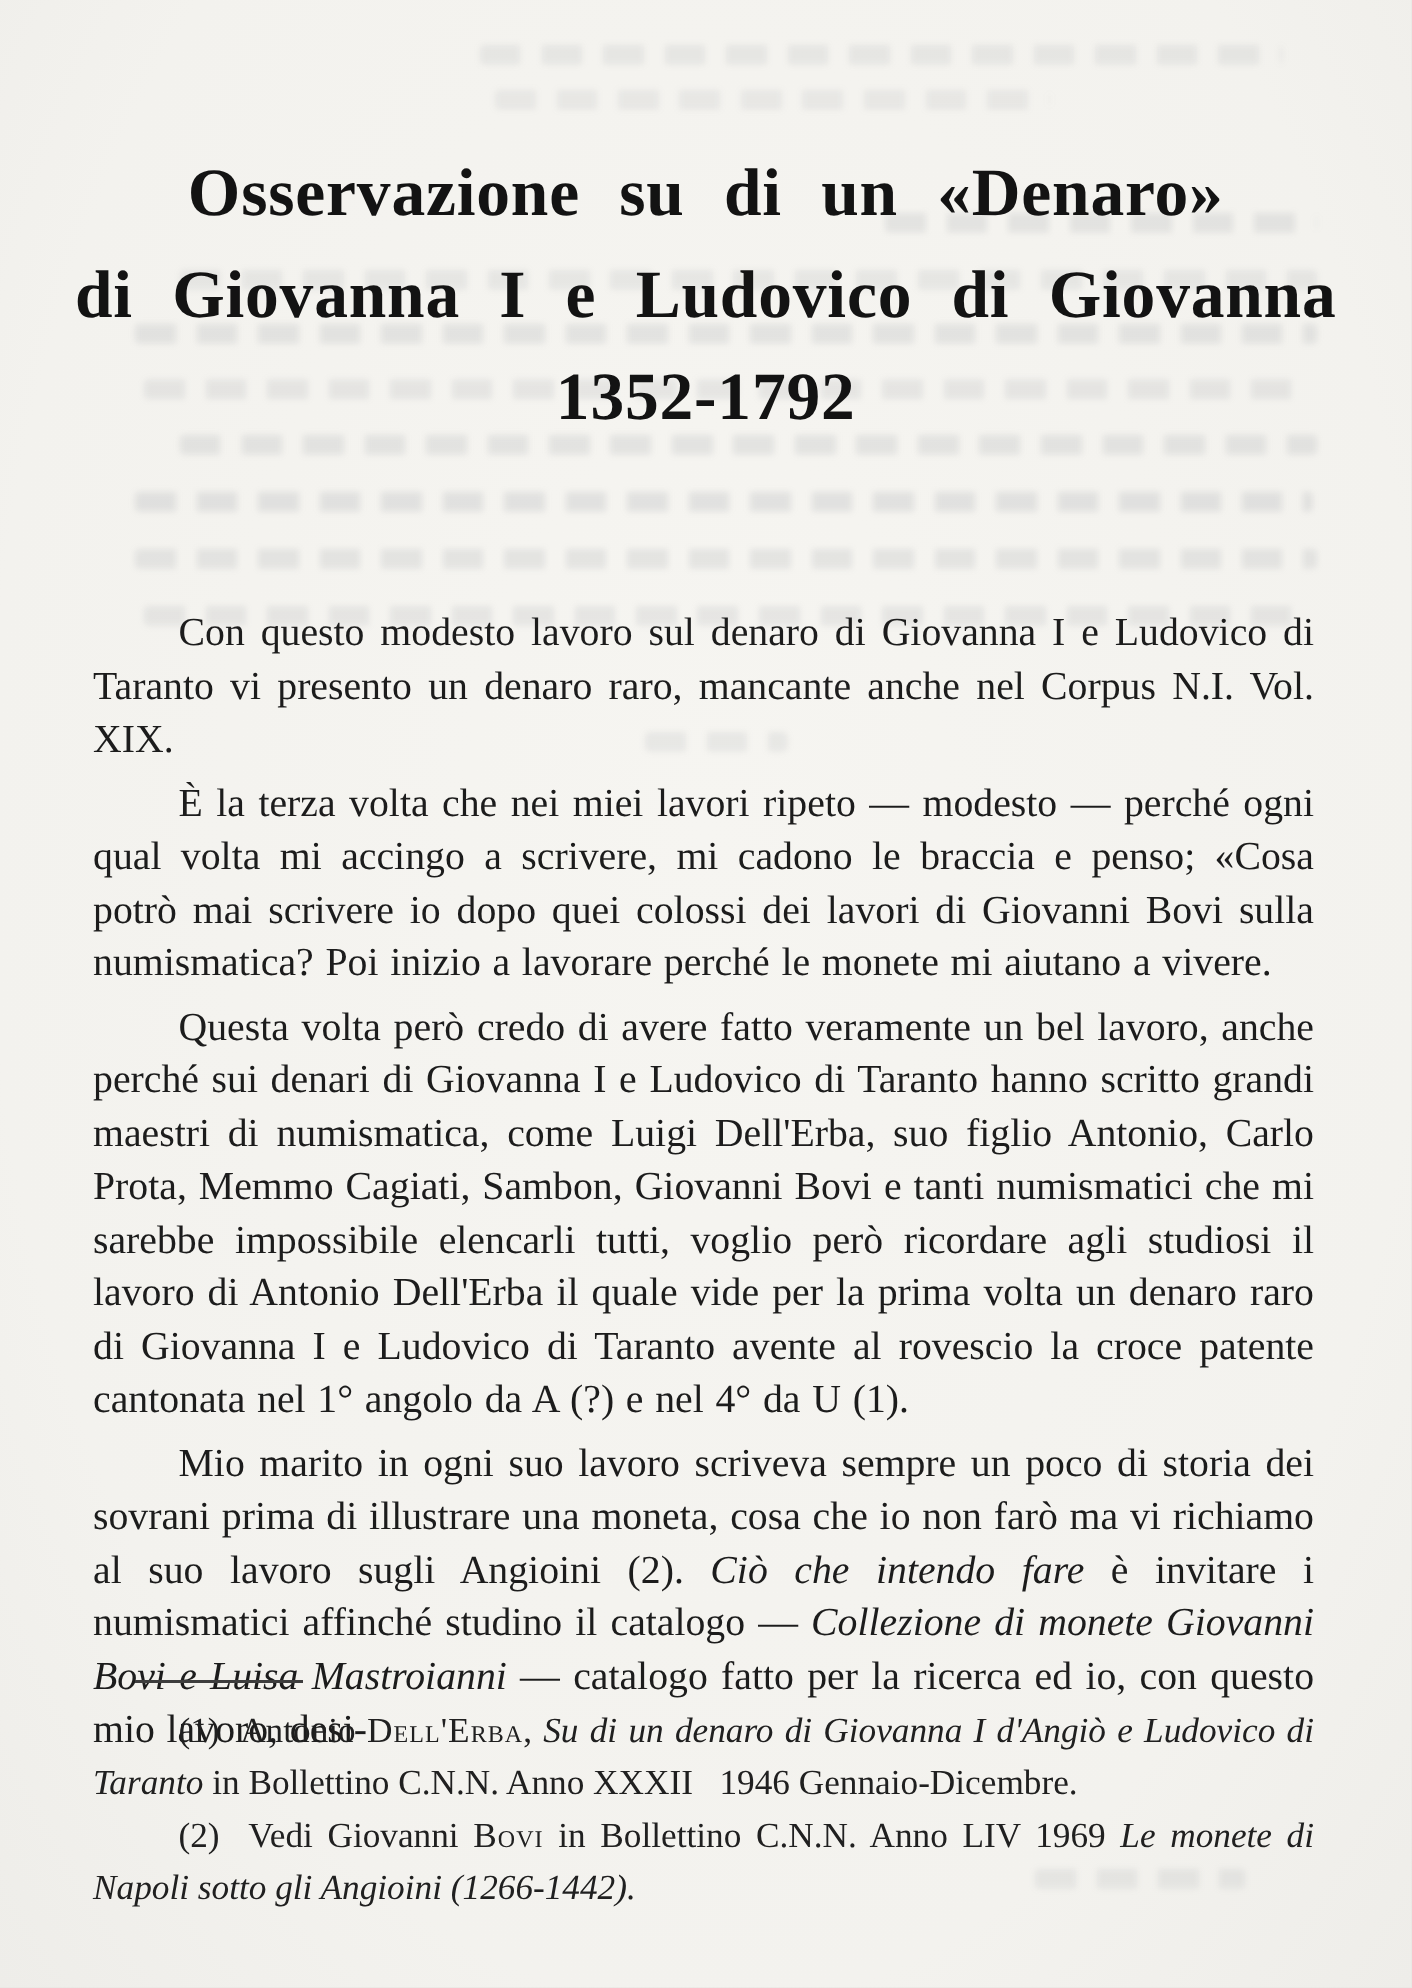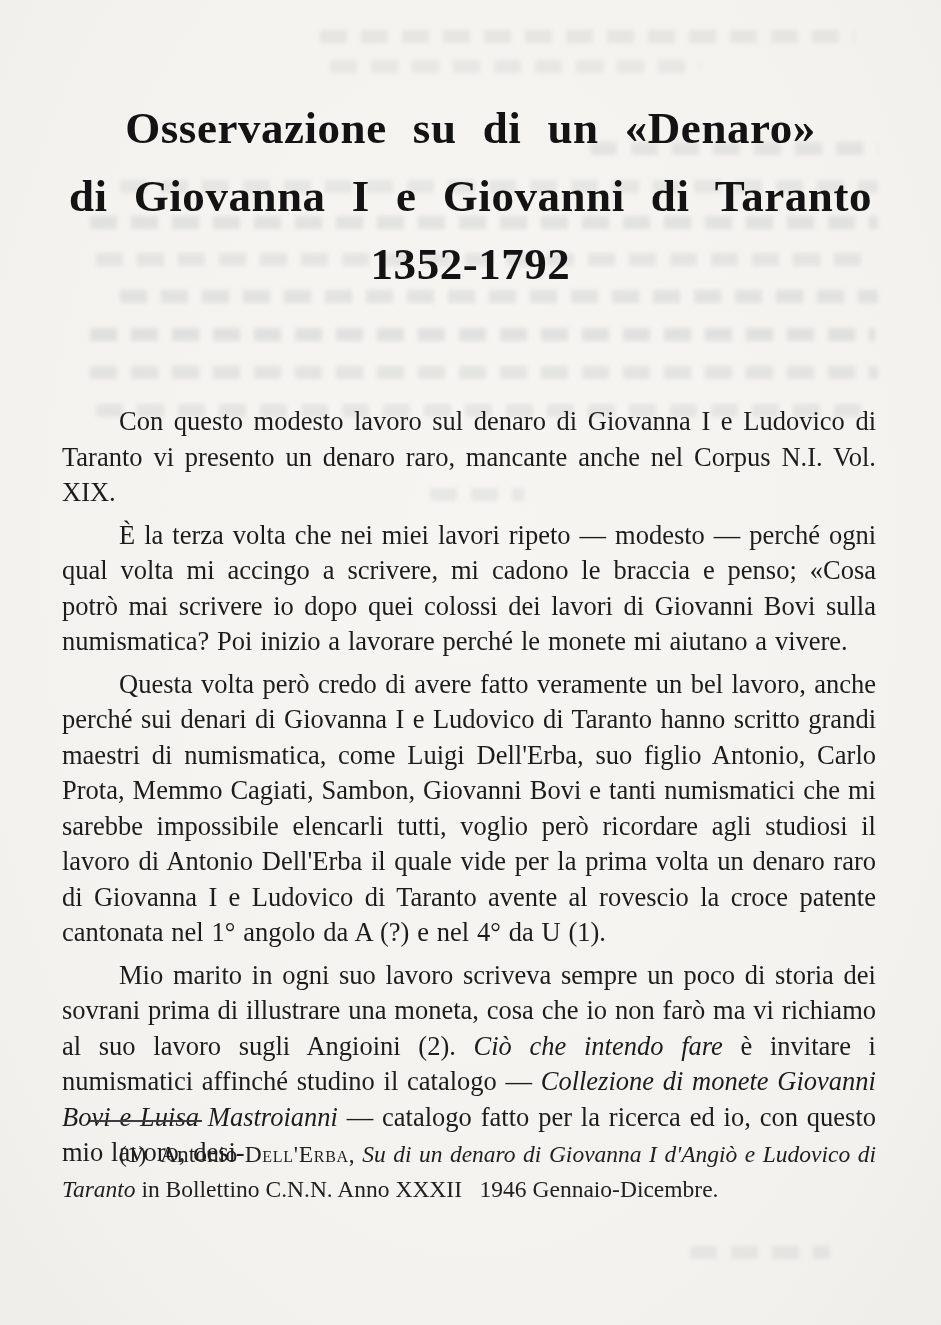--- a/index.html
+++ b/index.html
@@ -60,31 +60,32 @@
     <div class="bleed-bar" style="top:290px;left:120px;width:758px;--o:.13;"></div>
     <div class="bleed-bar" style="top:328px;left:90px;width:785px;--o:.14;"></div>
     <div class="bleed-bar" style="top:366px;left:90px;width:788px;--o:.12;"></div>
     <div class="bleed-bar" style="top:404px;left:96px;width:774px;--o:.11;"></div>
     <div class="bleed-bar" style="top:488px;left:430px;width:95px;--o:.10;"></div>
     <div class="bleed-bar" style="top:1246px;left:690px;width:140px;--o:.10;"></div>
   </div>
 
   <h1 class="title">
     <span class="tline">Osservazione su di un «Denaro»</span>
-    <span class="tline">di Giovanna I e Giovanni di Taranto</span>
+    <span class="tline">di Giovanna I e Ludovico di Giovanna</span>
     <span class="tline">1352-1792</span>
   </h1>
 
   <div class="body-text" id="paras">
       <p><span>Con questo modesto lavoro sul denaro di Giovanna I e Ludovico di Taranto vi presento un denaro raro, mancante anche nel Corpus N.I. Vol. XIX.</span></p>
       <p><span>È la terza volta che nei miei lavori ripeto — modesto — perché ogni qual volta mi accingo a scrivere, mi cadono le braccia e penso; «Cosa potrò mai scrivere io dopo quei colossi dei lavori di Giovanni Bovi sulla numismatica? Poi inizio a lavorare perché le monete mi aiutano a vivere.</span></p>
       <p><span>Questa volta però credo di avere fatto veramente un bel lavoro, anche perché sui denari di Giovanna I e Ludovico di Taranto hanno scritto grandi maestri di numismatica, come Luigi Dell'Erba, suo figlio Antonio, Carlo Prota, Memmo Cagiati, Sambon, Giovanni Bovi e tanti numismatici che mi sarebbe impossibile elencarli tutti, voglio però ricordare agli studiosi il lavoro di Antonio Dell'Erba il quale vide per la prima volta un denaro raro di Giovanna I e Ludovico di Taranto avente al rovescio la croce patente cantonata nel 1° angolo da A (?) e nel 4° da U (1).</span></p>
       <p><span>Mio marito in ogni suo lavoro scriveva sempre un poco di storia dei sovrani prima di illustrare una moneta, cosa che io non farò ma vi richiamo al suo lavoro sugli Angioini (2). </span><span class="it">Ciò che intendo fare</span><span> è invitare i numismatici affinché studino il catalogo — </span><span class="it">Collezione di monete Giovanni Bovi e Luisa Mastroianni</span><span> — catalogo fatto per la ricerca ed io, con questo mio lavoro, desi-</span></p>
     </div>
 
   <div class="footnotes">
     <div class="fn-rule"></div>
     <div id="fnotes">
         <p><span>(1)&nbsp; Antonio </span><span class="sc">Dell'Erba</span><span>, </span><span class="it">Su di un denaro di Giovanna I d'Angiò e Ludovico di Taranto</span><span> in Bollettino C.N.N. Anno XXXII&nbsp;&nbsp; 1946 Gennaio-Dicembre.</span></p>
+        <p><span>(2)&nbsp; Vedi Giovanni </span><span class="sc">Bovi</span><span> in Bollettino C.N.N. Anno LIV 1969 </span><span class="it">Le monete di Napoli sotto gli Angioini (1266-1442).</span></p>
       </div>
   </div>
 
 </div>
 
 </body></html>

